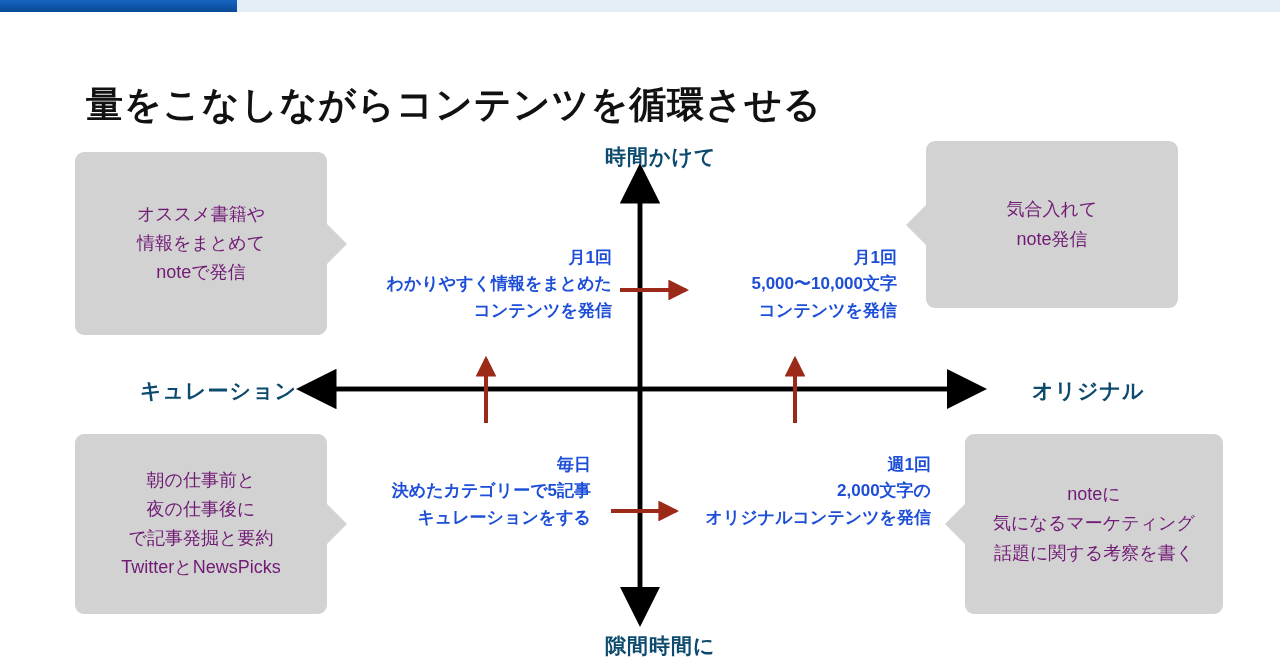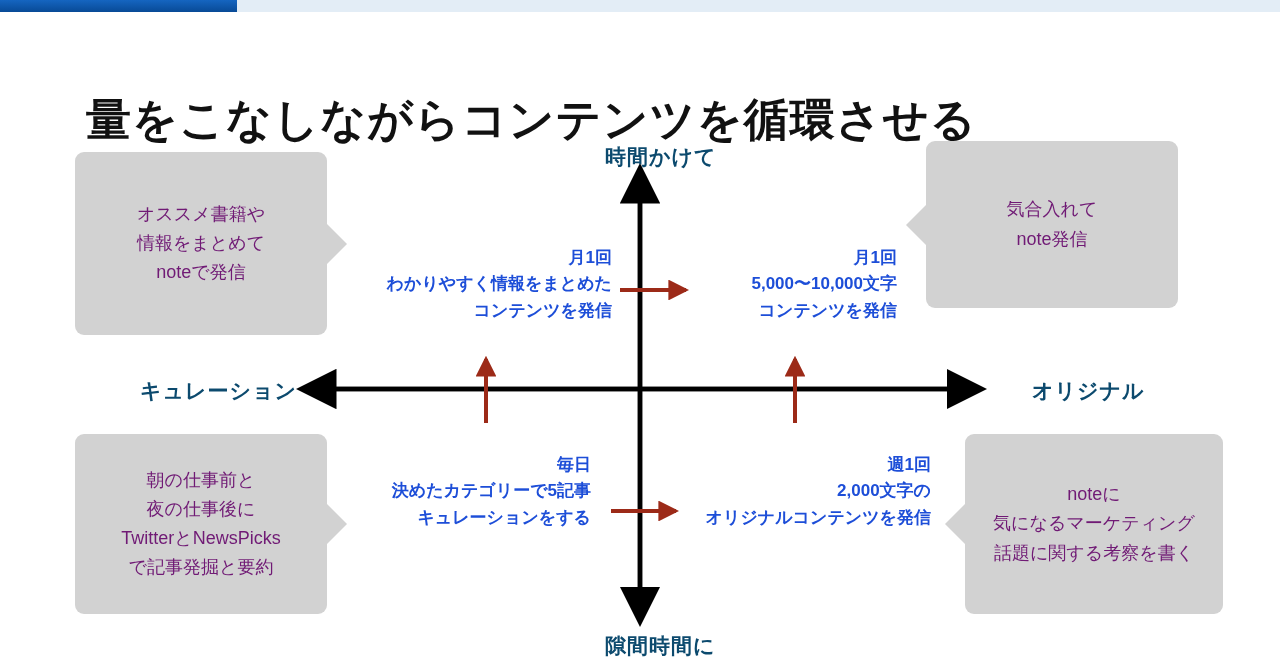--- a/index.html
+++ b/index.html
@@ -28,22 +28,22 @@
     left: 0; top: 0;
     height: 12px;
     background: #0a58a8;
     background: linear-gradient(#1565c0, #084a96);
   }
 
   
   #slide-title {
     position: absolute;
     left: 86px;
-    top: 50px;
-    font-size: 45px;
+    top: 40px;
+    font-size: 37px;
     font-weight: bold;
     color: #111111;
     letter-spacing: 1px;
     white-space: nowrap;
     margin-top: 40px;
   }
 
   
   #matrix {
     position: absolute;
@@ -194,21 +194,21 @@
 </div>
 
 <div class="callout tail-left" id="callout-top-right">
   <span class="ln">気合入れて</span>
   <span class="ln">note発信</span>
 </div>
 
 <div class="callout tail-right" id="callout-bottom-left">
   <span class="ln">朝の仕事前と</span>
   <span class="ln">夜の仕事後に</span>
+  <span class="ln">で記事発掘と要約</span>
   <span class="ln">TwitterとNewsPicks</span>
-  <span class="ln">で記事発掘と要約</span>
 </div>
 
 <div class="callout tail-left" id="callout-bottom-right">
   <span class="ln">noteに</span>
   <span class="ln">気になるマーケティング</span>
   <span class="ln">話題に関する考察を書く</span>
 </div>
 
 </body></html>

